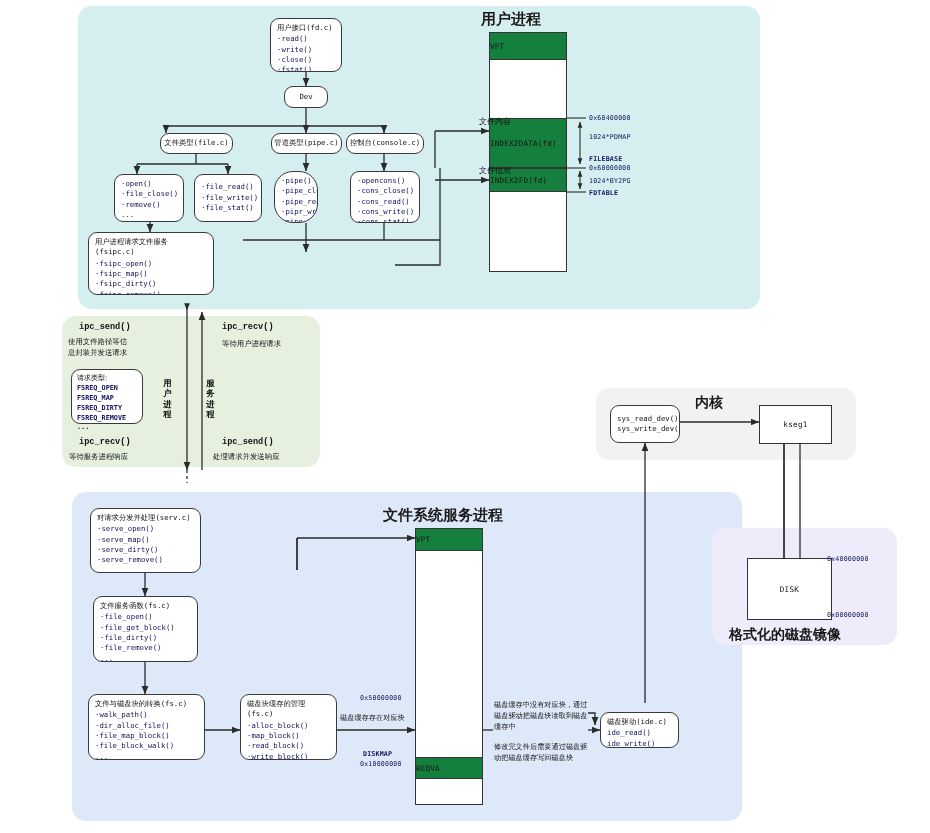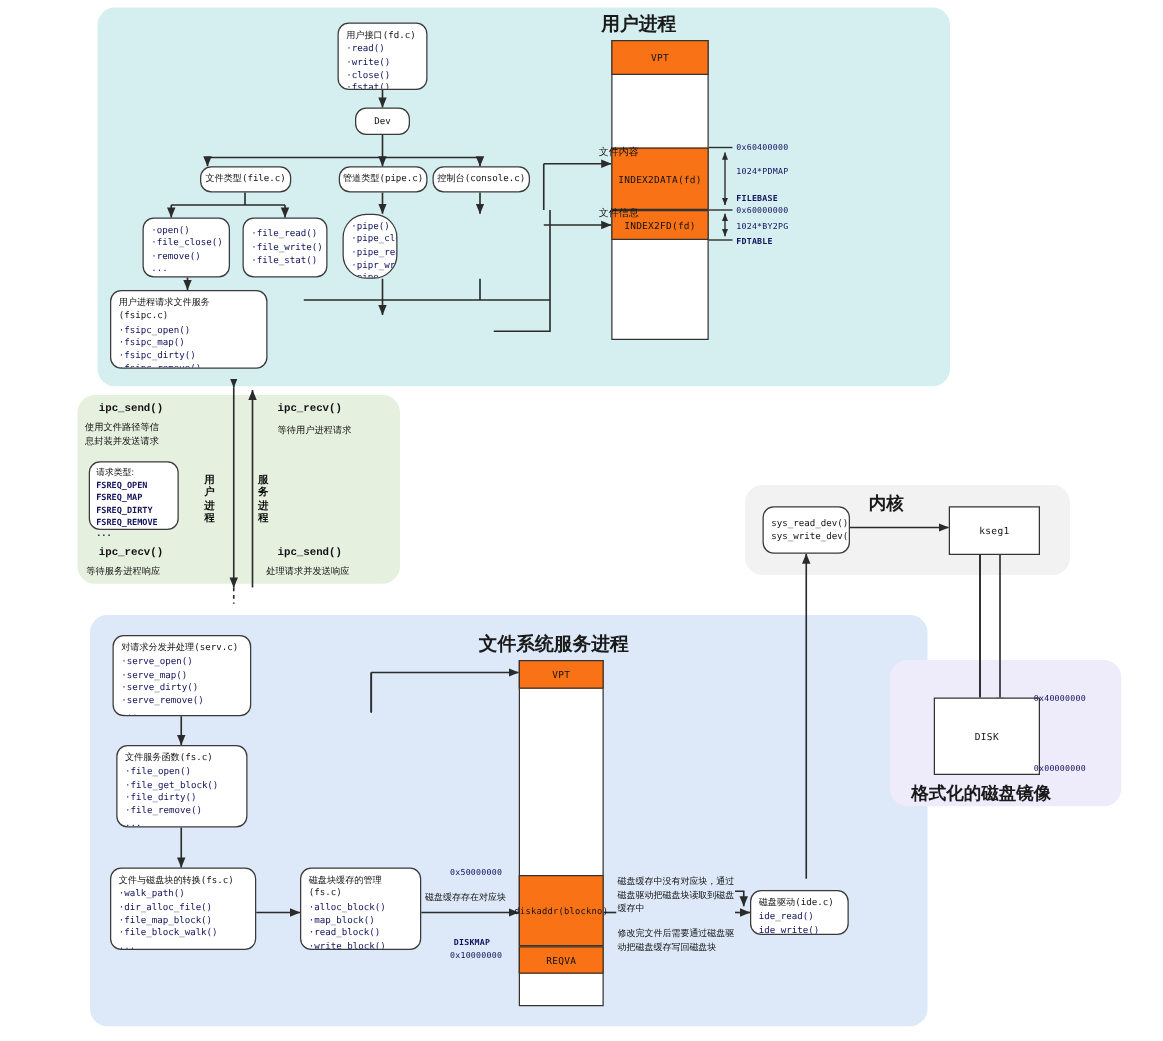--- a/index.html
+++ b/index.html
@@ -68,27 +68,27 @@
     font-size: 7.6px;
     color: #111111;
     display: flex; align-items: center; justify-content: center;
     letter-spacing: .3px;
   }
 
   
   .vptcol { position: absolute; border: 1.4px solid #333333; background: #ffffff; }
   .vptcell {
     position: absolute;
-    background: #f97316;
+    background: #15803d;
     border-top: 1.4px solid #333333;
     border-bottom: 1.4px solid #333333;
     font-family: "DejaVu Sans Mono", "Liberation Mono", monospace;
     font-size: 7.6px;
     color: #111111;
-    display: flex; align-items: center; justify-content: center;
+    display: flex; align-items: center; 
     letter-spacing: .2px;
   }
 
   
   .addr {
     position: absolute;
     font-family: "DejaVu Sans Mono", "Liberation Mono", monospace;
     font-size: 6.6px;
     color: #11115c;
     white-space: nowrap;
@@ -266,20 +266,28 @@
 
   <div class="node" style="left:274px; top:171px; width:44px; height:52px;border-radius:19px;">
     <span class="fn">·pipe()</span>
     <span class="fn">·pipe_close()</span>
     <span class="fn">·pipe_read()</span>
     <span class="fn">·pipr_write()</span>
     <span class="fn">·pipe_stat()</span>
 
   </div>
 
+  <div class="node" style="left:350px; top:171px; width:70px; height:52px;">
+    <span class="fn">·opencons()</span>
+    <span class="fn">·cons_close()</span>
+    <span class="fn">·cons_read()</span>
+    <span class="fn">·cons_write()</span>
+    <span class="fn">·cons_stat()</span>
+
+  </div>
 
   <div class="node" style="left:88px; top:232px; width:126px; height:63px;">
     <span class="ttl">用户进程请求文件服务(fsipc.c)</span>
     <span class="fn">·fsipc_open()</span>
     <span class="fn">·fsipc_map()</span>
     <span class="fn">·fsipc_dirty()</span>
     <span class="fn">·fsipc_remove()</span>
 
   </div>
 
@@ -372,23 +380,20 @@
     <span class="fn">·write_block()</span>
 
   </div>
 
   <div class="cnnote" style="left:340px; top:713px; width:78px;">磁盘缓存存在对应块</div>
 
   <div class="vptcol" style="left:415px; top:528px; width:68px; height:277px;"></div>
   <div class="vptcell" style="left:415px; top:528px; width:68px; height:23px; border-left:1.4px solid #333; border-right:1.4px solid #333;">
     <span>VPT</span>
   </div>
-  <div class="vptcell" style="left:415px; top:700px; width:68px; height:57px; border-left:1.4px solid #333; border-right:1.4px solid #333;">
-    <span style="font-size:7px;">diskaddr(blockno)</span>
-  </div>
   <div class="vptcell" style="left:415px; top:757px; width:68px; height:22px; border-left:1.4px solid #333; border-right:1.4px solid #333;">
     <span>REQVA</span>
   </div>
 
   <div class="addr" style="left:360px; top:694px;">0x50000000</div>
   <div class="addr b" style="left:363px; top:750px;">DISKMAP</div>
   <div class="addr" style="left:360px; top:760px;">0x10000000</div>
 
   <div class="cnnote" style="left:494px; top:700px; width:96px;">
     <span>磁盘缓存中没有对应块，通过磁盘驱动把磁盘块读取到磁盘缓存中</span>

